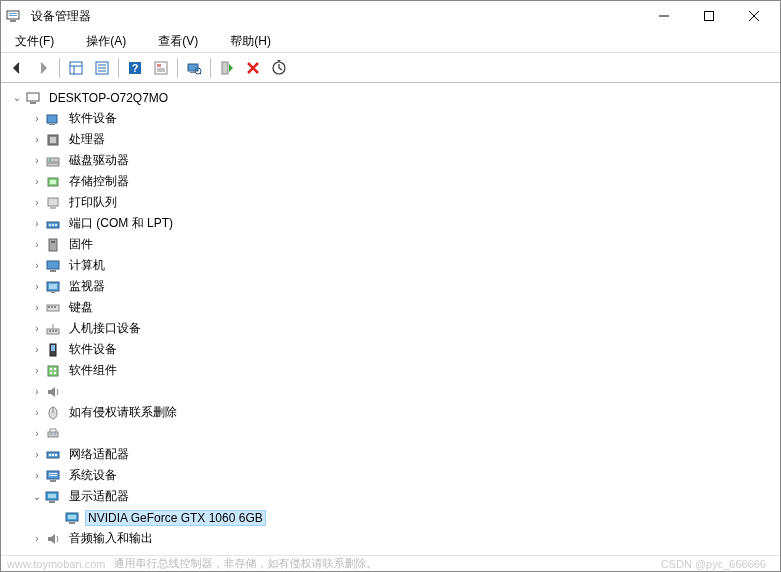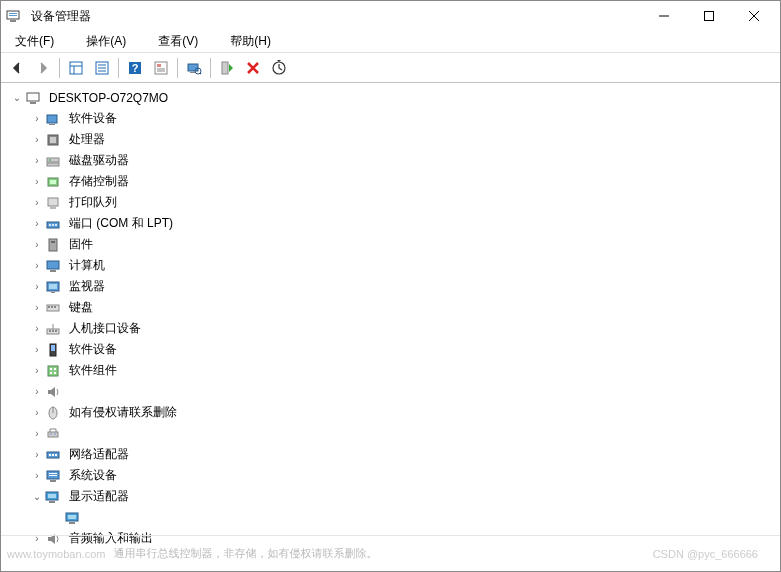--- a/index.html
+++ b/index.html
@@ -14,24 +14,24 @@
 .toolbar .tb-btn { width: 24px; height: 24px; display: flex; align-items: center; justify-content: center; cursor: pointer; border: 1px solid transparent; }
 .toolbar .sep { width: 1px; height: 20px; background: #c0c0c0; margin: 0 2px; }
 .tree { padding: 4px 8px; overflow: auto; height: calc(100% - 30px - 22px - 30px - 20px); }
 .tree-node { display: flex; align-items: center; height: 21px; white-space: nowrap; cursor: pointer; }
 .tree-node.selected .label-wrap { background: #cce8ff; border: 1px solid #99d1ff; padding: 0 2px; }
 .tree-node .label-wrap { padding: 0 3px; border: 1px solid transparent; }
 .arrow { width: 16px; height: 16px; display: flex; align-items: center; justify-content: center; color: #6b6b6b; font-size: 10px; }
 .arrow.empty { visibility: hidden; }
 .icon { width: 16px; height: 16px; margin-right: 4px; display: inline-flex; align-items: center; justify-content: center; flex-shrink: 0; }
 .indent { display: inline-block; }
-.footer { position: absolute; bottom: 0; left: 0; right: 0; height: 36px; display: flex; align-items: center; padding: 0 6px; font-size: 11px; color: #aaa; border-top: 1px solid #e5e5e5; }
+.footer { position: absolute; bottom: 0; left: 0; right: 0; height: 16px; display: flex; align-items: center; padding: 0 6px; font-size: 11px; color: #aaa; border-top: 1px solid #e5e5e5; }
 .footer .wm1 { color: #ccc; }
 .footer .wm2 { color: #bbb; margin-left: 8px; }
-.footer .wm3 { margin-left: auto; color: #ccc; margin-right: 16px; }
+.footer .wm3 { margin-left: auto; color: #ccc; margin-right: 8px; }
 svg { display: block; }
 </style>
 </head>
 <body>
 
 <div class="titlebar">
   <span class="icon">
     <svg width="16" height="16" viewBox="0 0 16 16">
         <rect x="2" y="3" width="12" height="8" fill="#fff" stroke="#444"></rect>
         <rect x="4" y="5" width="8" height="1" fill="#5b9bd5"></rect>
@@ -387,20 +387,21 @@
   <div class="tree-node selected">
     <span class="indent" style="width:40px"></span>
     <span class="arrow empty"></span>
     <span class="icon">
         <svg width="16" height="16" viewBox="0 0 16 16">
           <rect x="1" y="3" width="12" height="8" fill="#4aa0d8" stroke="#2a5a8a"></rect>
           <rect x="3" y="5" width="8" height="4" fill="#a8d8f0"></rect>
           <rect x="4" y="12" width="6" height="2" fill="#888"></rect>
         </svg>
       </span>
+    <span class="label-wrap"><span>NVIDIA GeForce GTX 1060 6GB</span></span>
   </div>
 
   <div class="tree-node">
     <span class="indent" style="width:20px"></span>
     <span class="arrow">›</span>
     <span class="icon">
         <svg width="16" height="16" viewBox="0 0 16 16">
           <path d="M3 6 L6 6 L10 3 L10 13 L6 10 L3 10 Z" fill="#888"></path>
           <path d="M12 5 Q14 8 12 11" fill="none" stroke="#888"></path>
         </svg>

